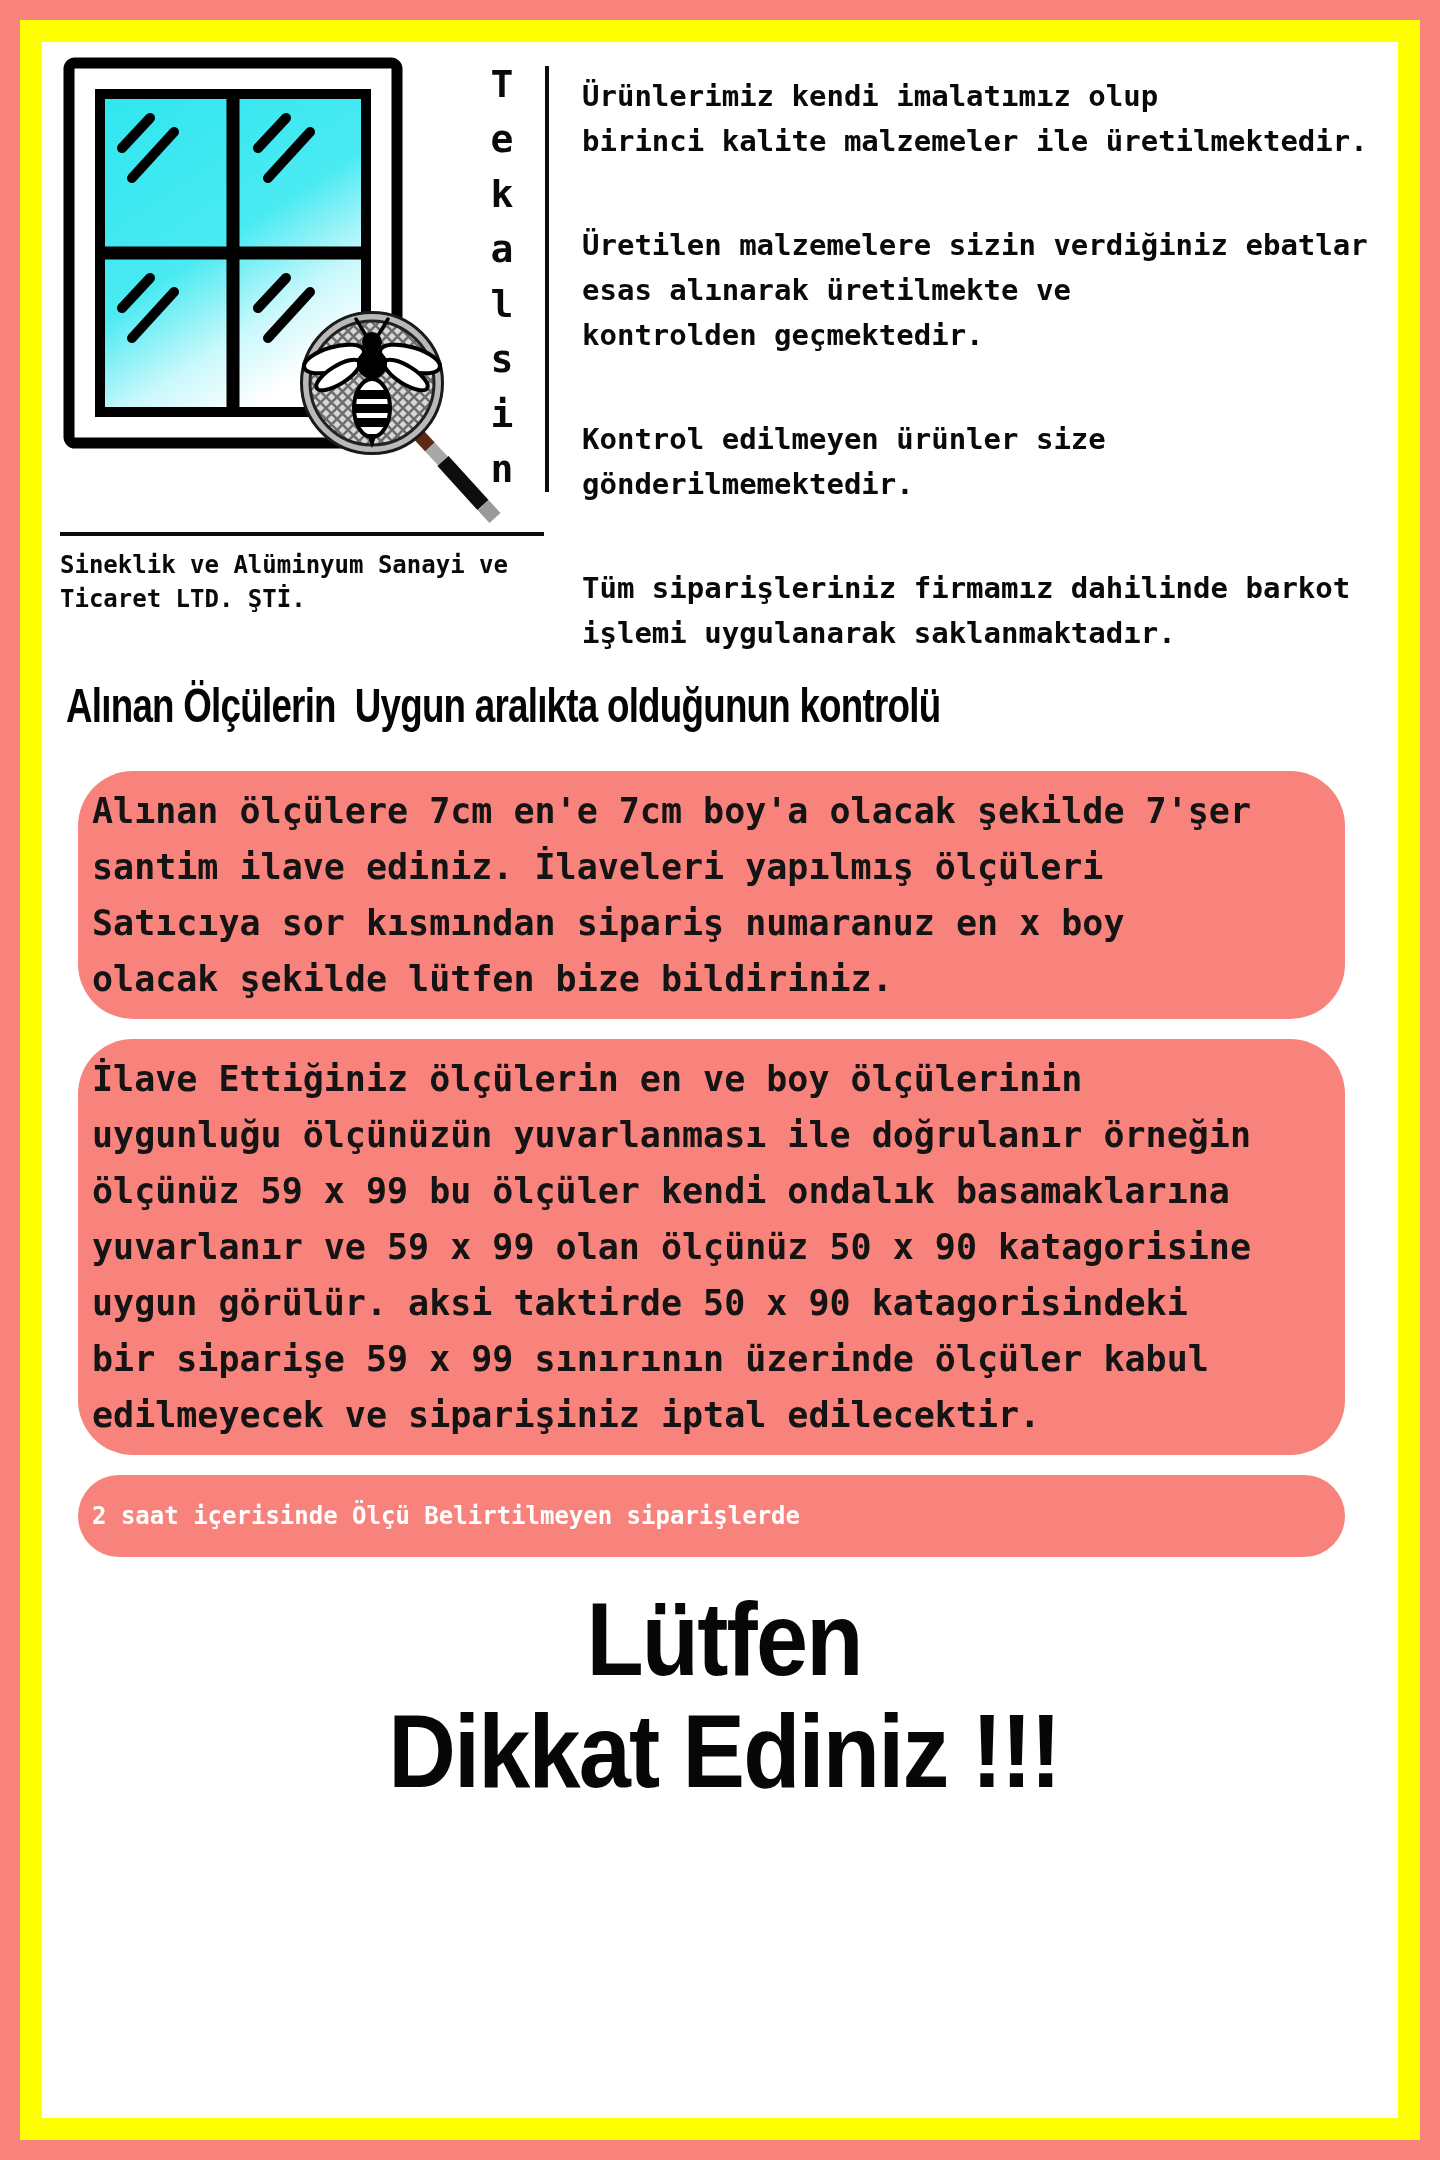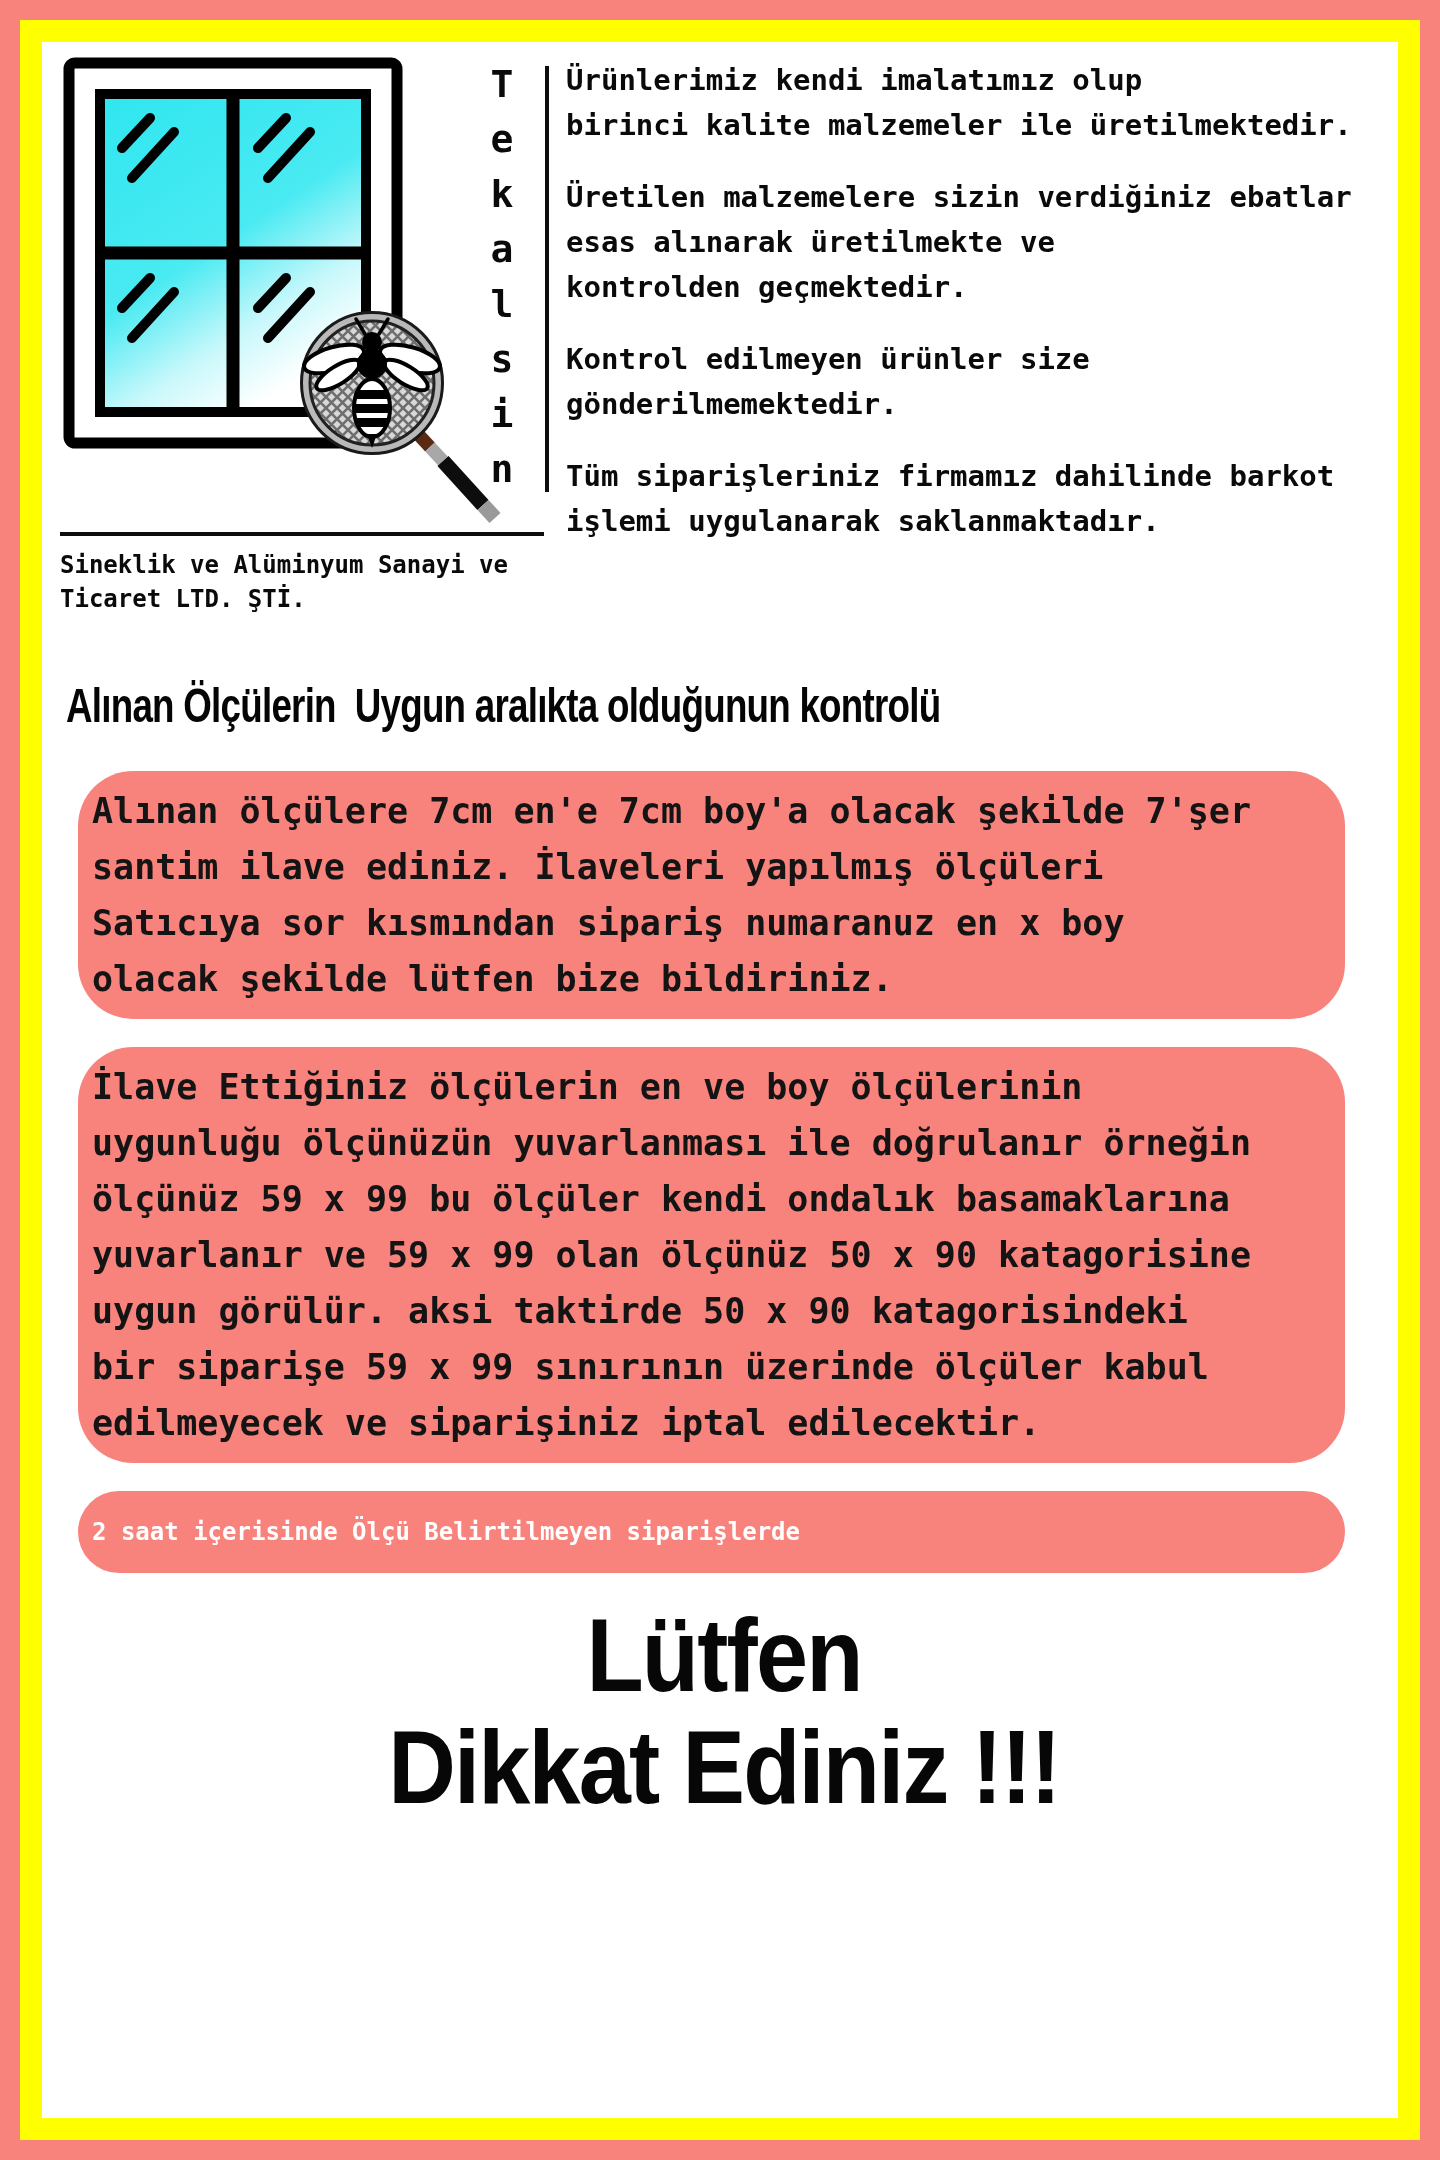--- a/index.html
+++ b/index.html
@@ -16,36 +16,36 @@
   .header{position:relative;height:585px;}
   .logo-svg{position:absolute;left:20px;top:14px;}
   .brand-vert{
     position:absolute;left:438px;top:20px;width:56px;
     writing-mode:vertical-lr;text-orientation:upright;
     font-weight:bold;font-size:38px;letter-spacing:11px;color:#0a0a0a;
     text-align:left;
   }
   .vdivider{position:absolute;left:503px;top:24px;width:4px;height:426px;background:#0d0d0d;}
   .intro{position:absolute;left:524px;top:16px;right:8px;display:flex;flex-direction:column;gap:27px;}
-  .intro p{margin:0;font-weight:bold;font-size:29px;line-height:45px;color:#0a0a0a;}
+  .intro p{margin:16px;font-weight:bold;font-size:29px;line-height:45px;color:#0a0a0a;}
   .pre{white-space:pre-line;}
   .hline{position:absolute;left:18px;top:490px;width:484px;height:4px;background:#0d0d0d;}
   .company{position:absolute;left:18px;top:506px;font-weight:bold;font-size:24px;line-height:34px;color:#0a0a0a;}
 
   
   .heading{
     margin:48px 0 0 24px;
     font-family:"Liberation Sans", sans-serif;font-weight:bold;
     font-size:49px;line-height:60px;color:#050505;
     transform:scaleX(0.75);transform-origin:left center;
     white-space:pre;letter-spacing:-1px;
   }
 
   
-  .boxes{margin:36px 0 14px 36px;width:1267px;display:flex;flex-direction:column;gap:28px;}
+  .boxes{margin:36px 0 14px 36px;width:1267px;display:flex;flex-direction:column;gap:20px;}
   .notice{
     box-sizing:border-box;background:#F8837C;border-radius:55px;
     padding:12px 14px;color:#141414;
     font-weight:bold;font-size:35px;line-height:56px;
   }
   .notice.small{font-size:24px;line-height:54px;padding:14px 14px;}
   .notice .hl{color:#ffffff;}
 
   
   .footer{margin-top:26px;text-align:center;font-family:"Liberation Sans", sans-serif;color:#070707;padding-left:8px;}

